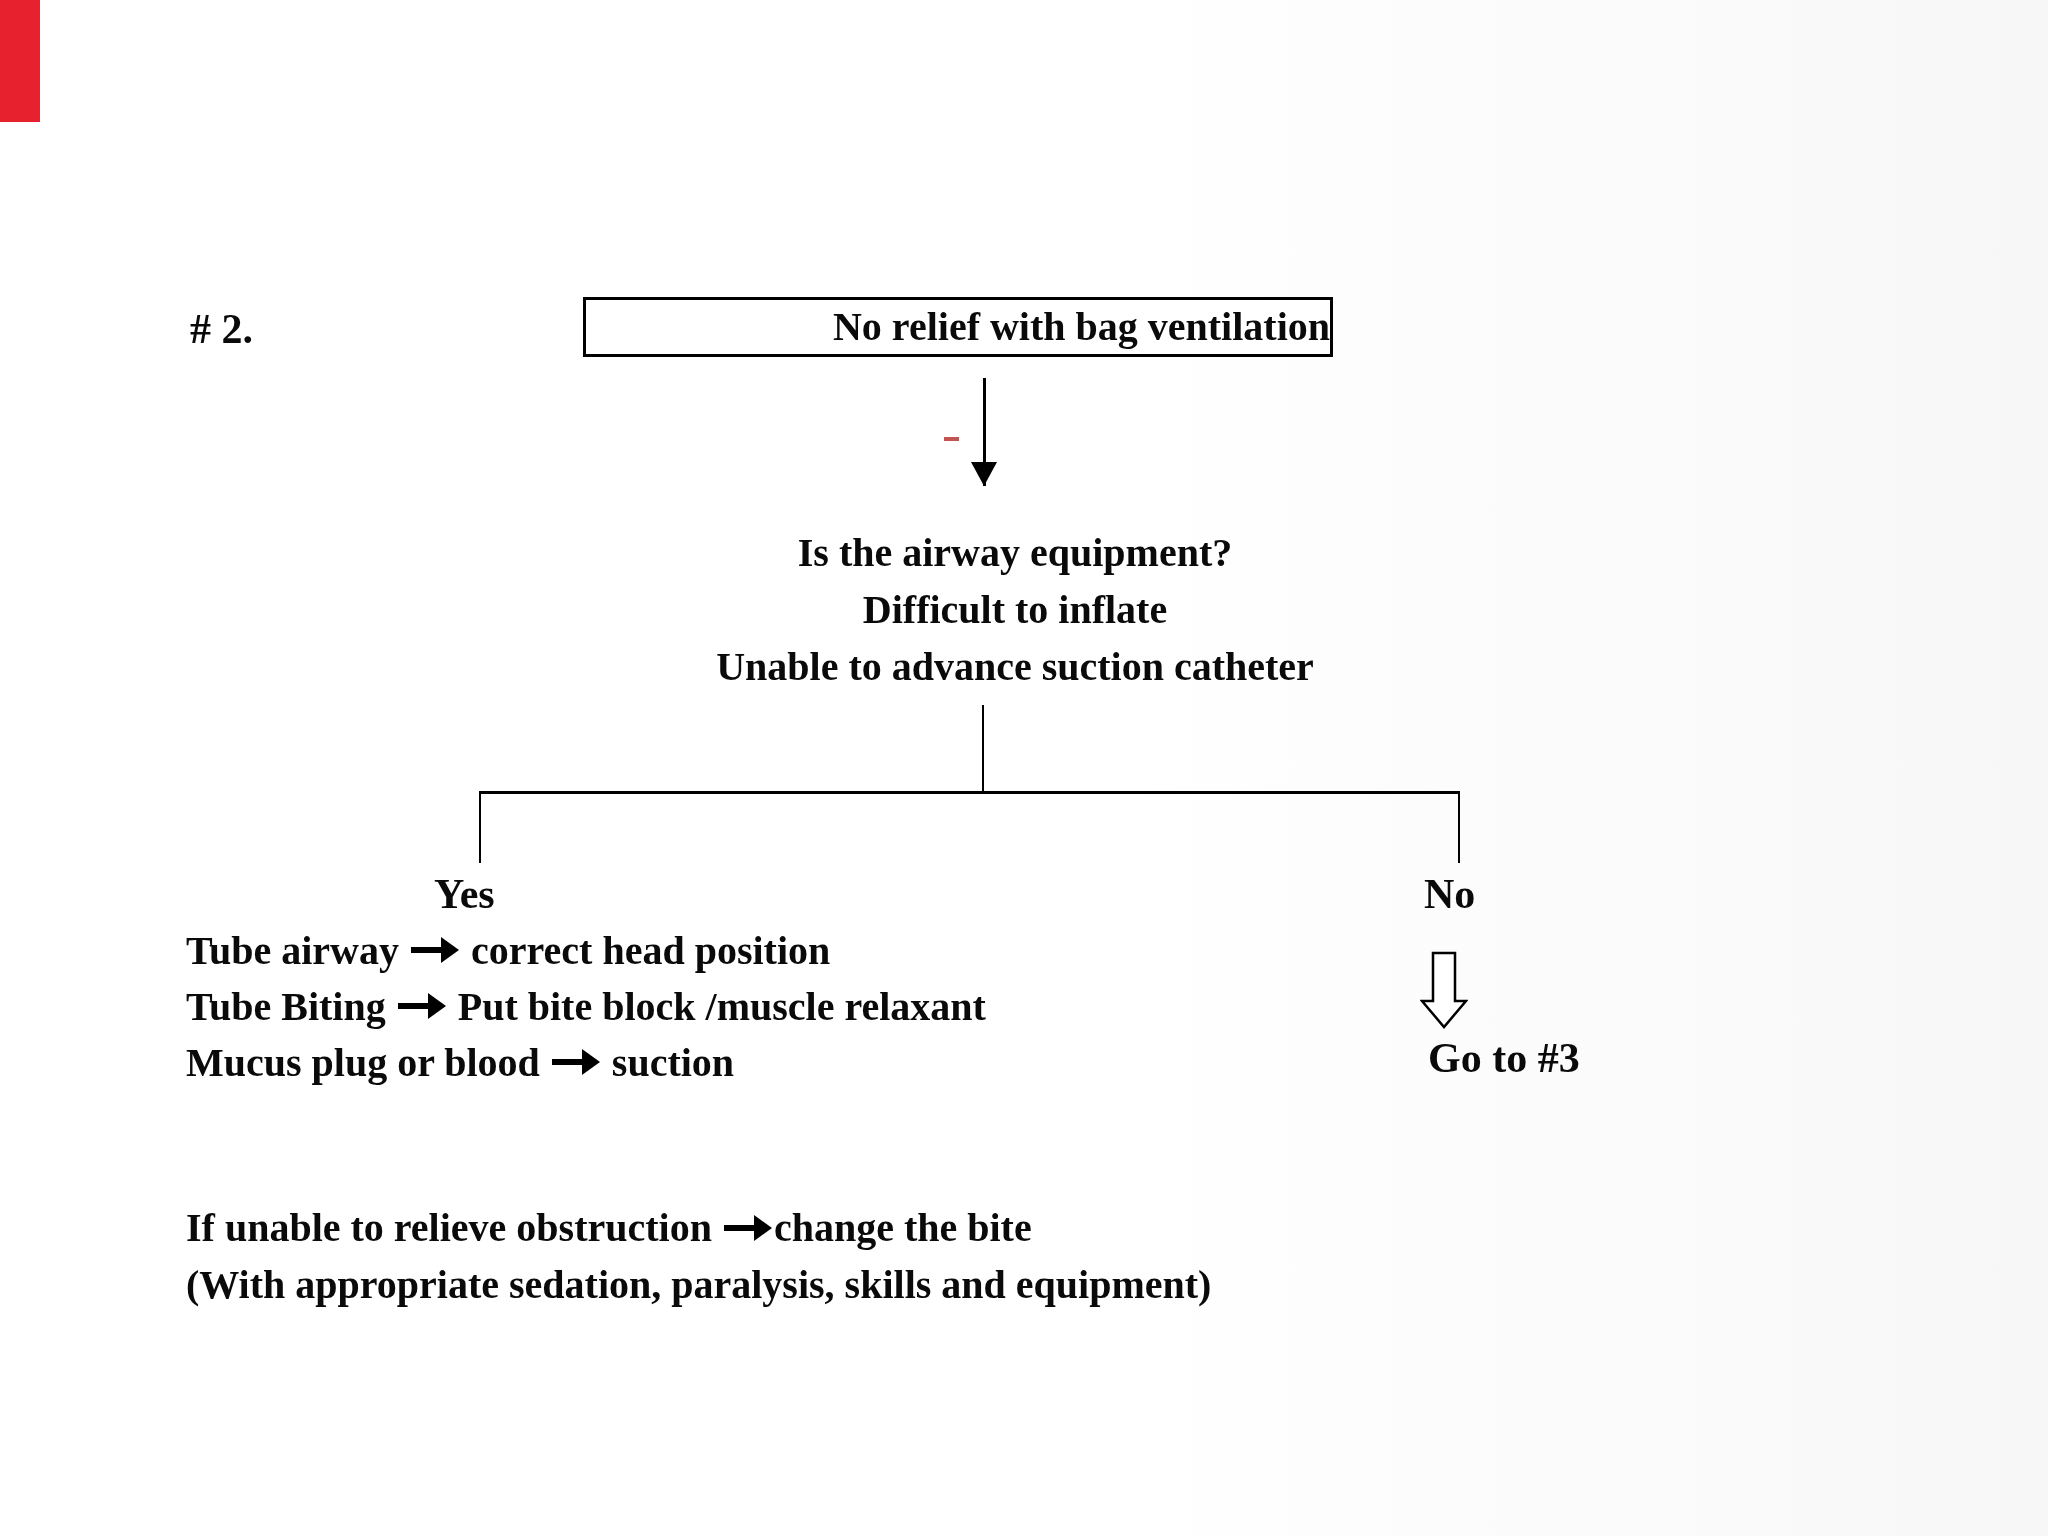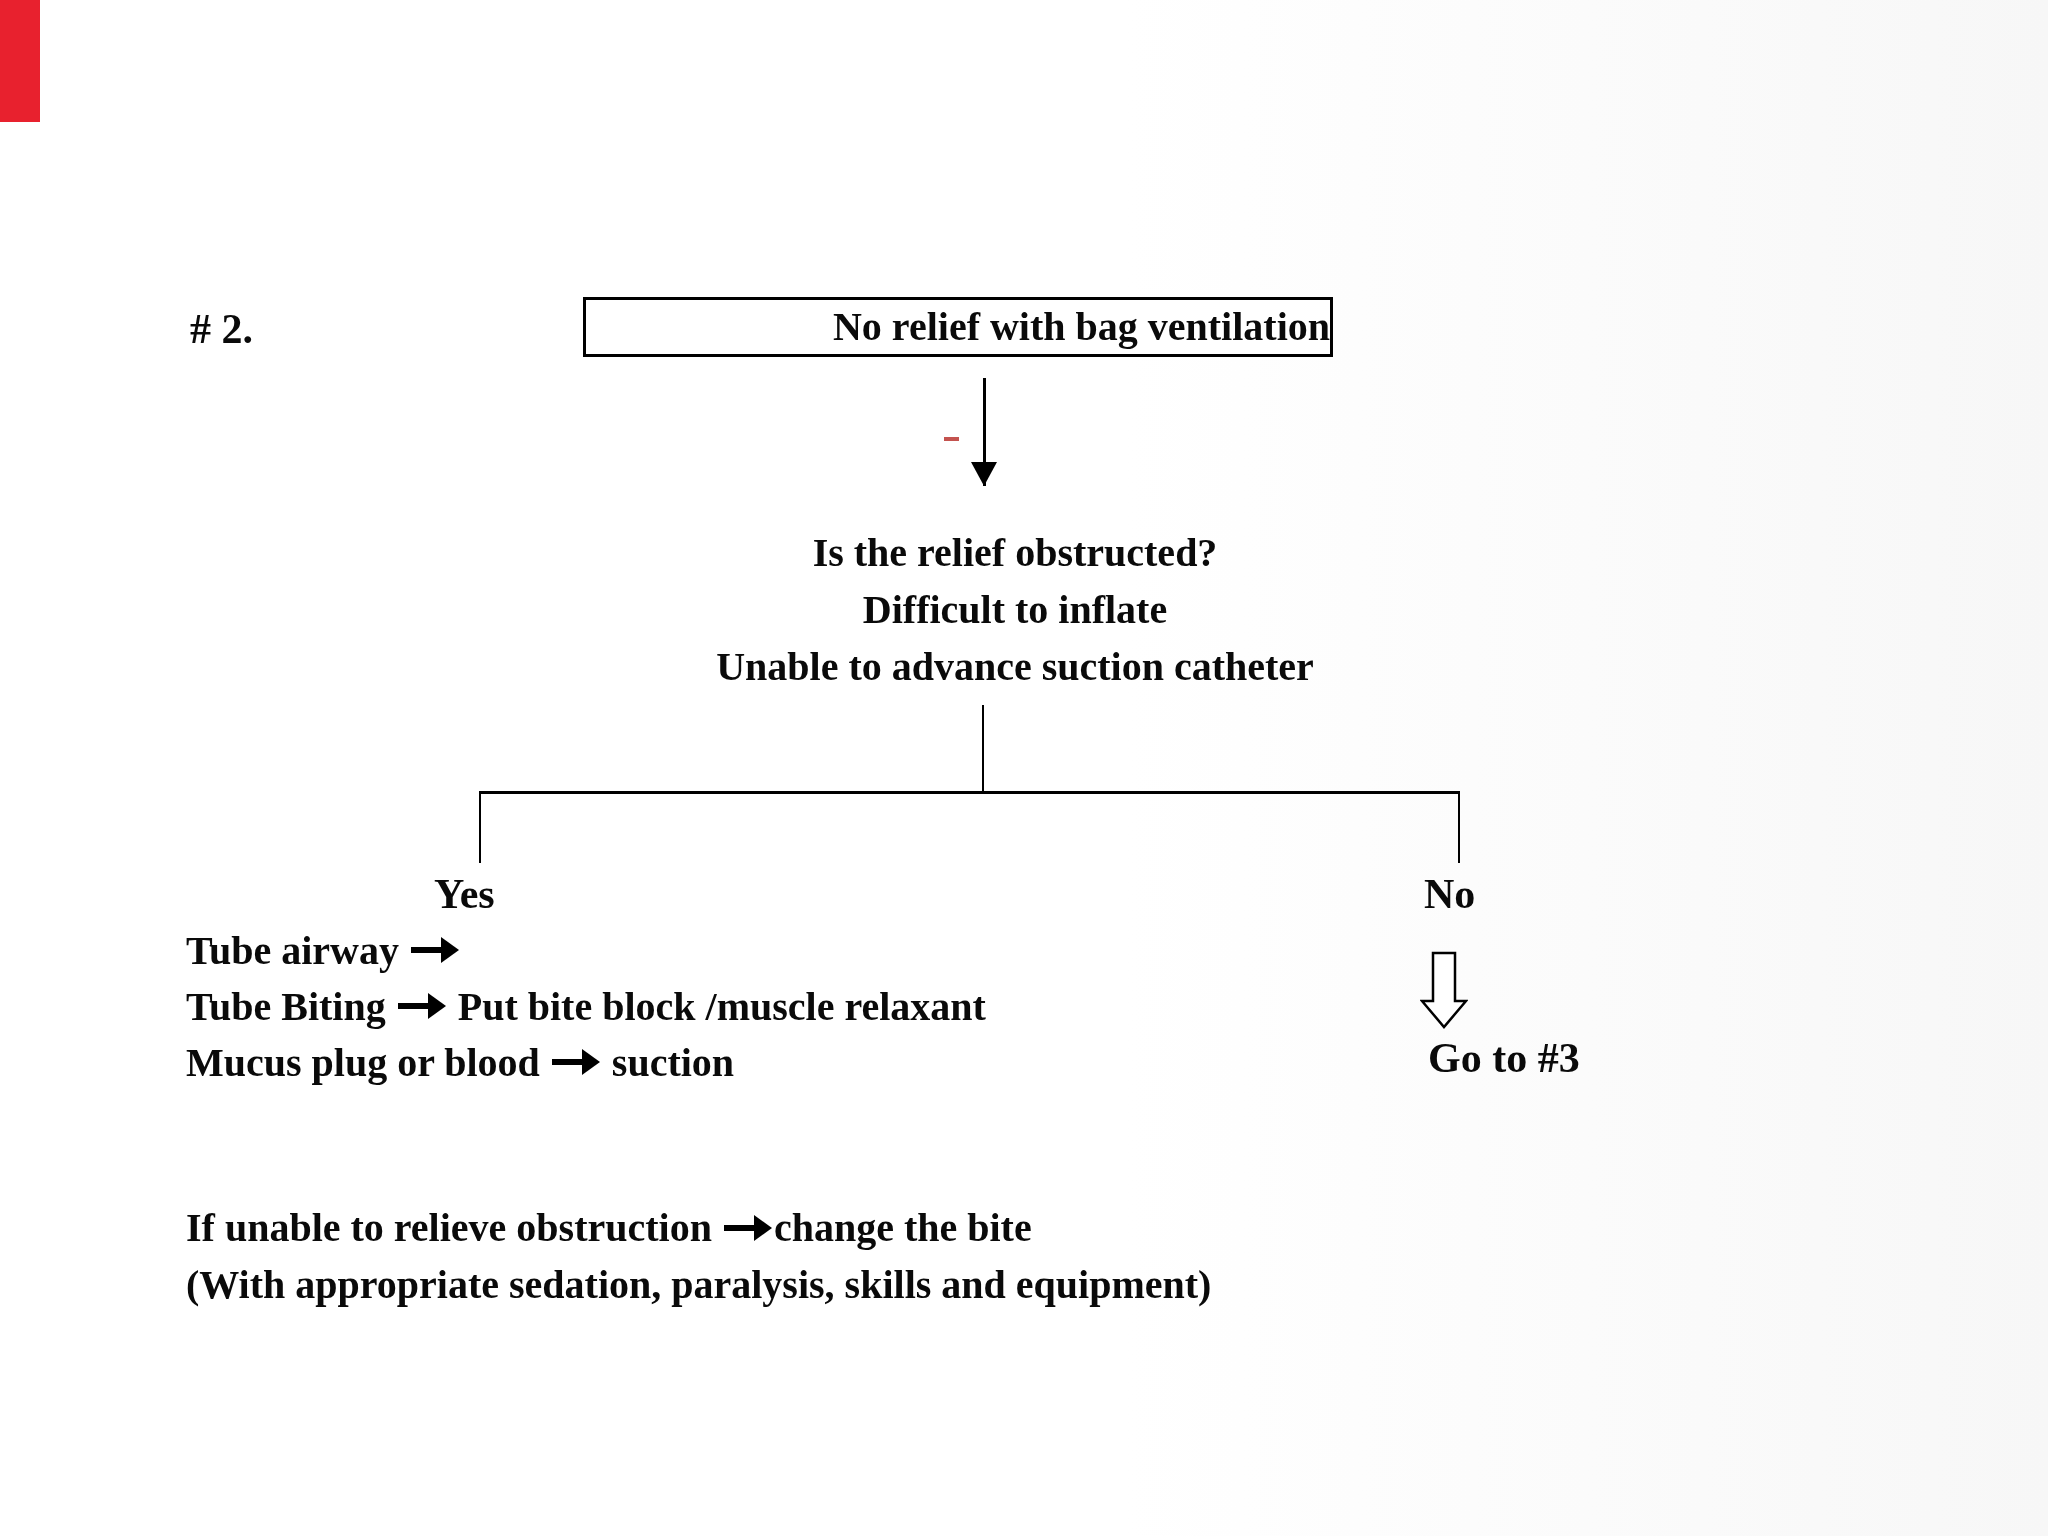--- a/index.html
+++ b/index.html
@@ -77,40 +77,41 @@
   </div>
 
   <div class="abs down-arrow">
     <div class="dshaft"></div>
     <div class="dhead"></div>
   </div>
 
   <div class="abs red-dash"></div>
 
   <div class="abs question">
-    <div>Is the relief obstructed?</div>
+    <div>Is the airway equipment?</div>
     <div>Difficult to inflate</div>
     <div>Unable to advance suction catheter</div>
   </div>
 
   <div class="abs tree-line stem"></div>
   <div class="abs tree-line hline"></div>
   <div class="abs tree-line ldrop"></div>
   <div class="abs tree-line rdrop"></div>
 
   <div class="abs yes-label">Yes</div>
   <div class="abs no-label">No</div>
 
   <div class="abs yes-list">
     <div class="line-flex">
       <span>Tube airway</span>
       <span class="arw">
           <span class="arw-shaft"></span>
           <span class="arw-head"></span>
         </span>
+      <span>correct head position</span>
     </div>
     <div class="line-flex">
       <span>Tube Biting</span>
       <span class="arw">
           <span class="arw-shaft"></span>
           <span class="arw-head"></span>
         </span>
       <span>Put bite block /muscle relaxant</span>
     </div>
     <div class="line-flex">

